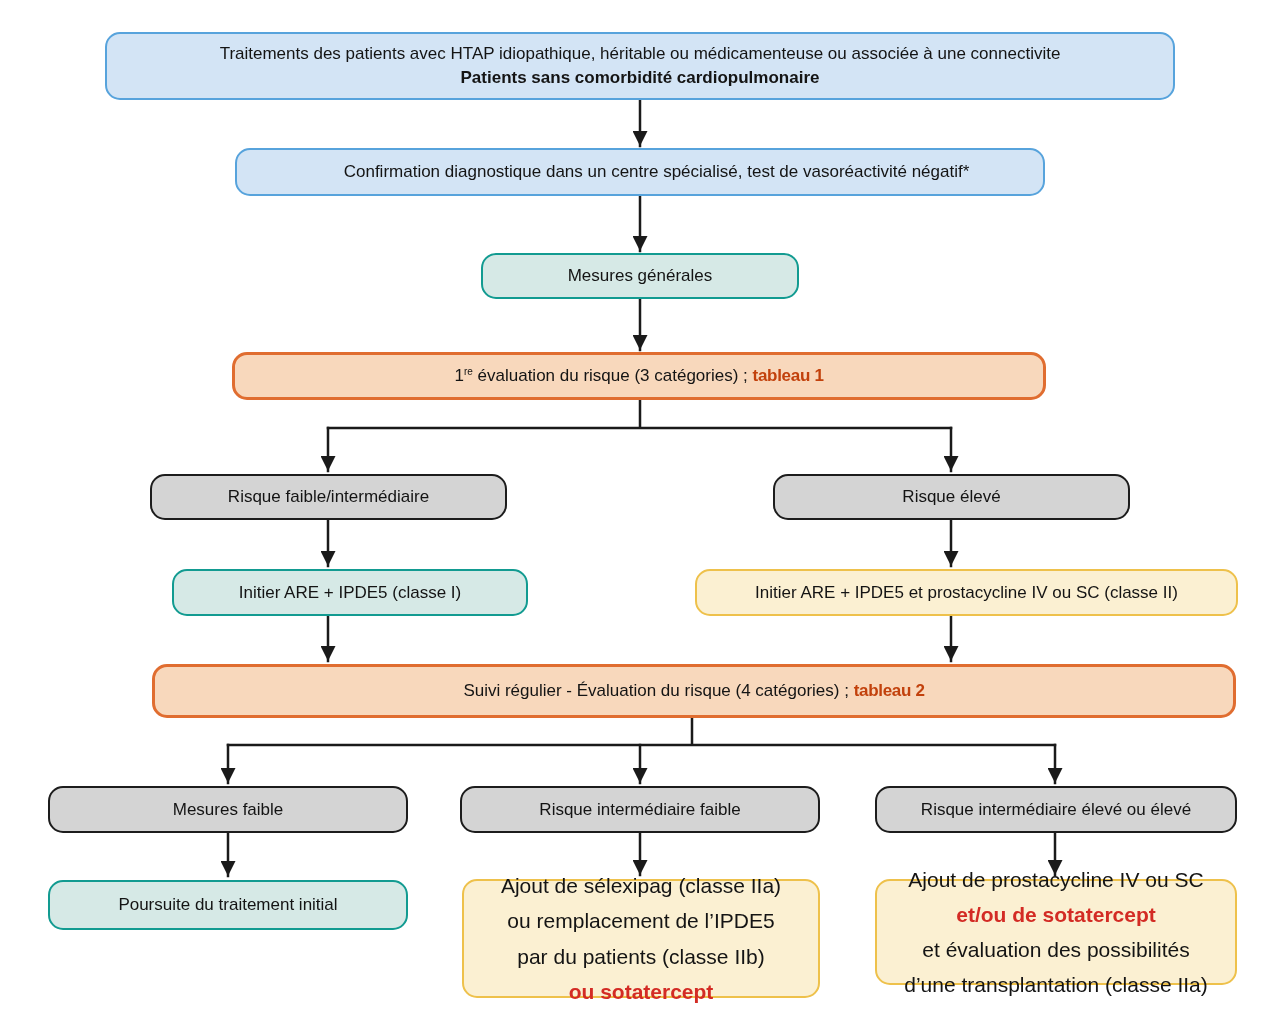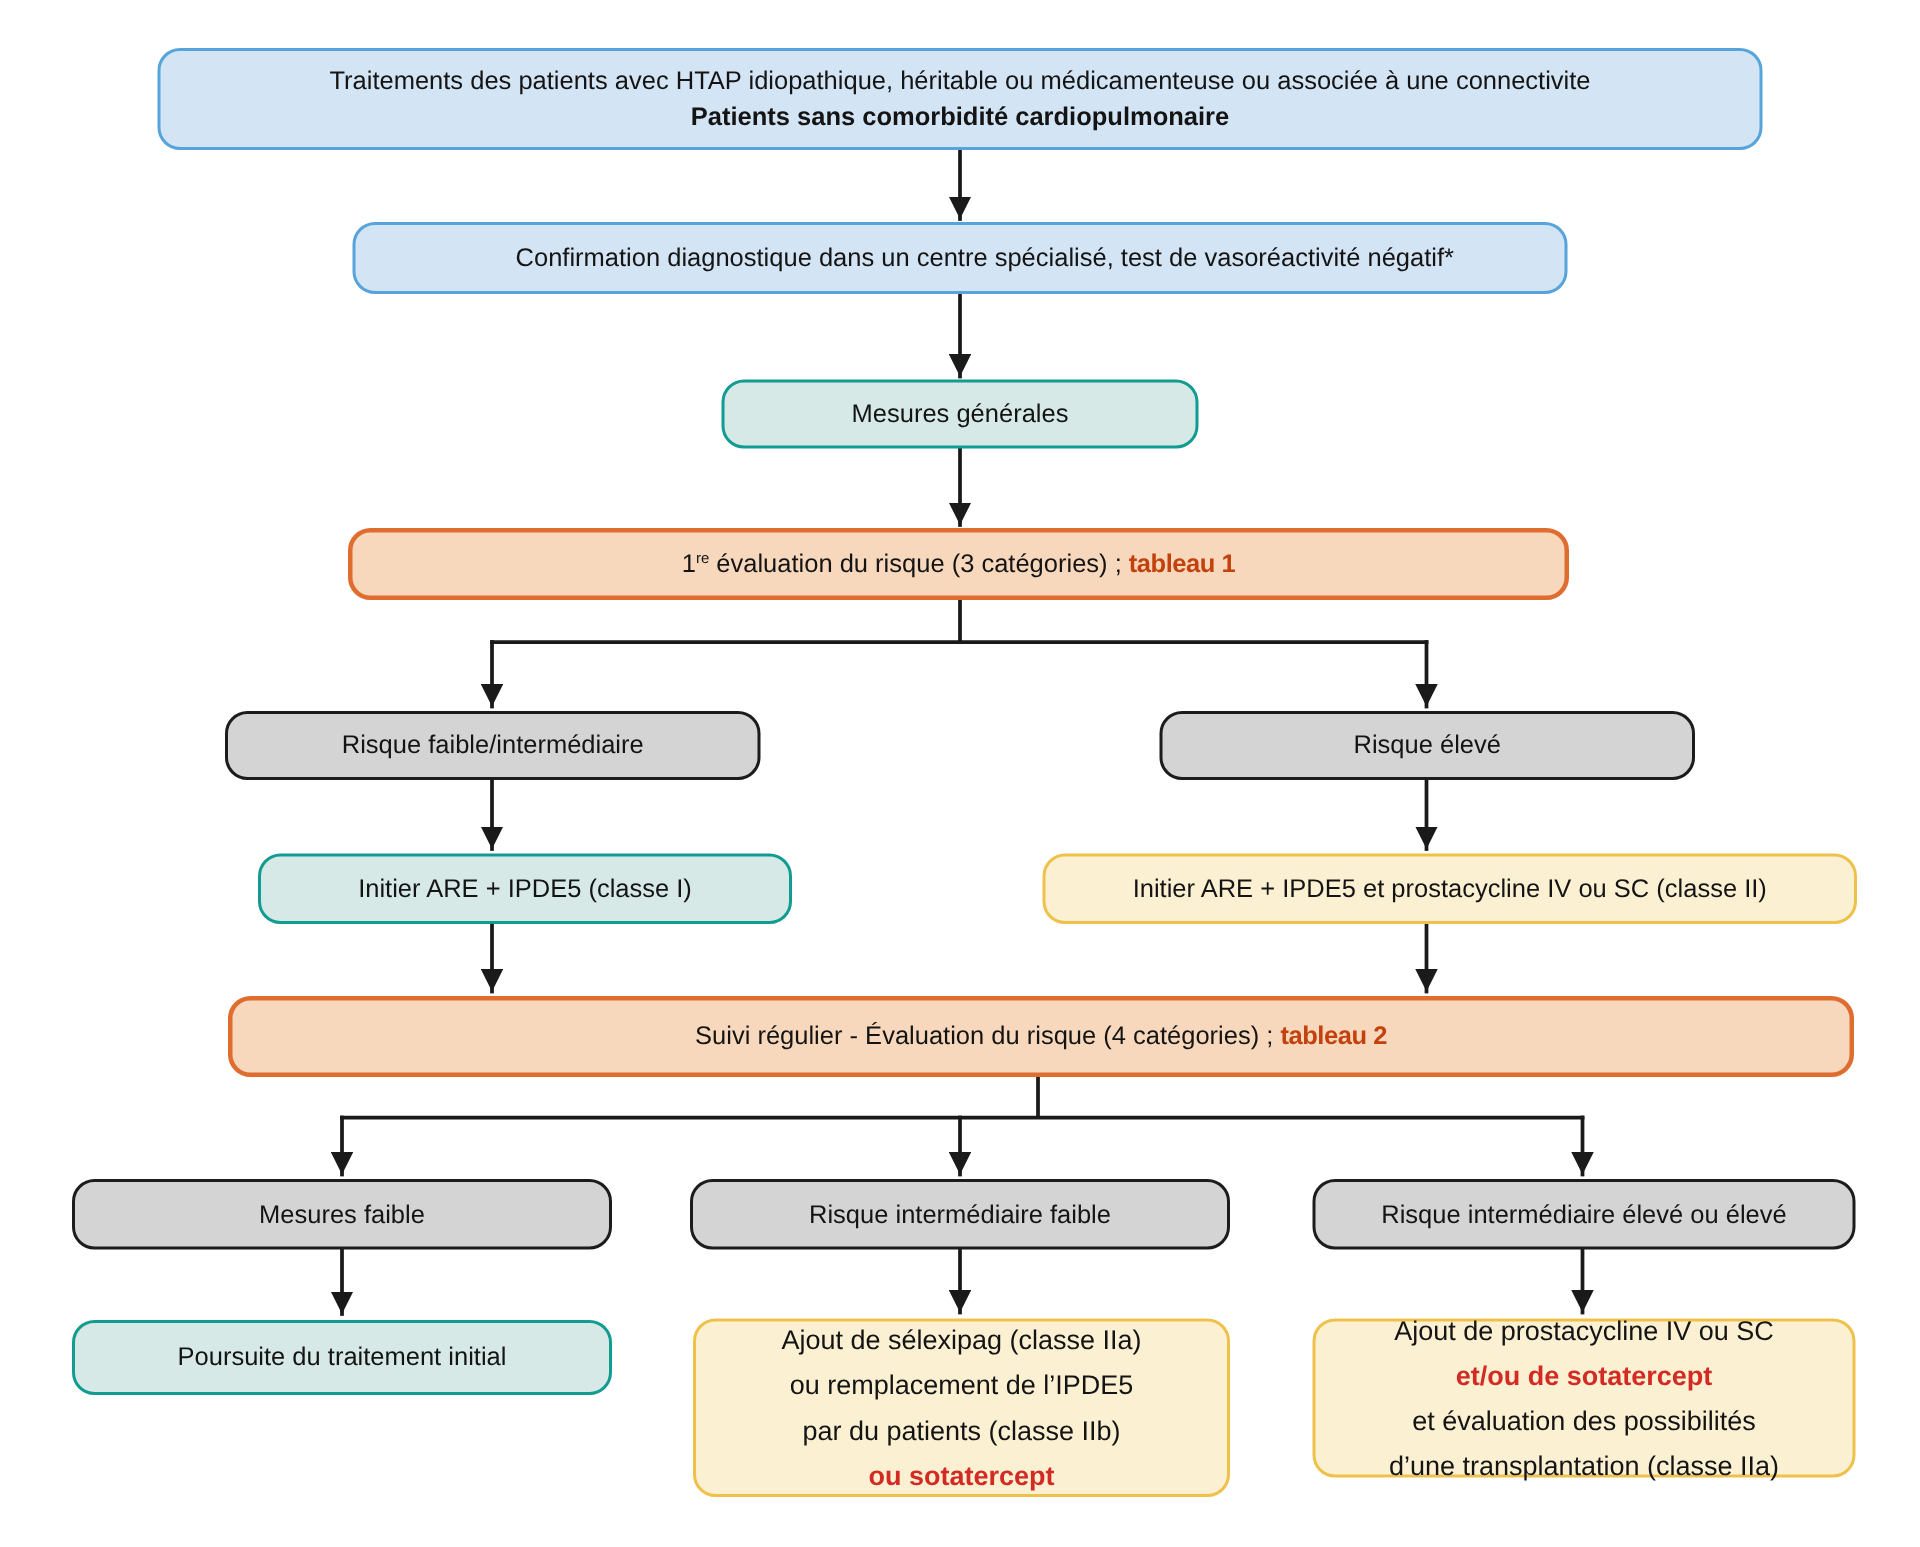--- a/index.html
+++ b/index.html
@@ -18,21 +18,21 @@
   .blue   { background: #d3e4f5; border: 2.5px solid #57a3dc; }
   .teal   { background: #d6e9e6; border: 2.5px solid #129b91; }
   .orange { background: #f8d8bc; border: 3px   solid #e06d30; }
   .gray   { background: #d4d4d4; border: 2.5px solid #1c1c1c; }
   .yellow { background: #fbf0d2; border: 2.5px solid #eec14b; }
 
   .bold { font-weight: bold; }
   .red  { color: #d32b24; font-weight: bold; }
   .tableref { color: #c2410c; font-weight: bold; letter-spacing: -0.3px; }
   .sup { font-size: 10px; position: relative; top: -6px; }
-  .multiline { line-height: 1.67; font-size: 18px; }
+  .multiline { line-height: 1.67; font-size: 21px; }
 </style>
 </head>
 <body>
 
 <div class="canvas">
 
   <svg class="connectors" viewBox="0 0 1280 1031" xmlns="http://www.w3.org/2000/svg">
     <defs>
       <marker id="arrow" viewBox="0 0 10 10" refX="10" refY="5" markerWidth="6" markerHeight="6" orient="auto">
         <path d="M0,0 L10,5 L0,10 Z" fill="#1a1a1a"></path>

